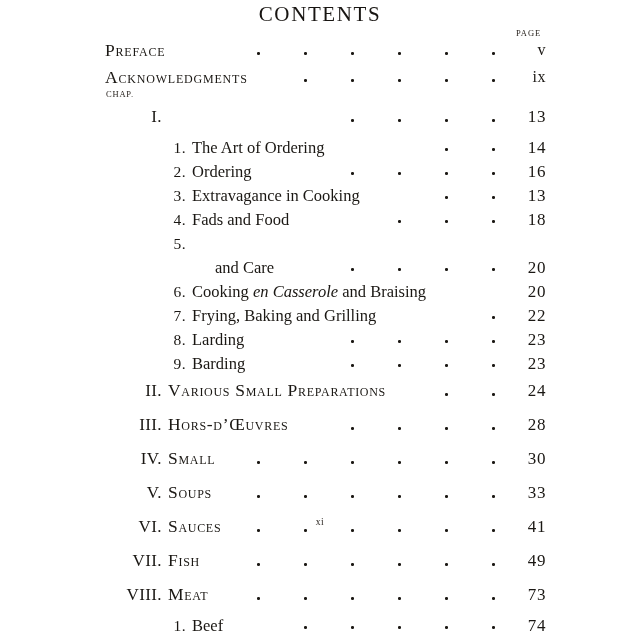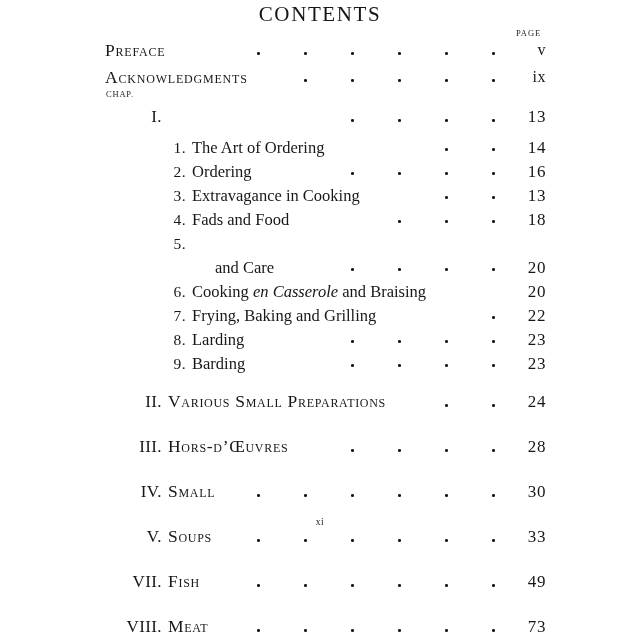--- a/index.html
+++ b/index.html
@@ -66,21 +66,21 @@
     width: 640px;
   }
   .row {
     position: relative;
     height: 24px;
     width: 640px;
   }
   .row.chap     { height: 31px; }
   .row.frontm   { height: 27px; }
   .row.gap-top  { margin-top: 12px; }
-  .row.gap-sm   { margin-top: 14px; }
+  .row.gap-sm   { margin-top: 3px; }
 
   .num {
     position: absolute;
     left: 90px;
     width: 72px;
     text-align: right;
     font-size: 17px;
     top: 1px;
     letter-spacing: 0.4px;
   }
@@ -339,20 +339,33 @@
           <span style="left: 492px;"></span>
           <span style="left: 445px;"></span>
           <span style="left: 398px;"></span>
           <span style="left: 351px;"></span>
           <span style="left: 304px;"></span>
           <span style="left: 257px;"></span>
         </div>
         <div class="pg">33</div>
       </div>
       <div class="row chap gap-sm">
+        <div class="num">VI.</div>
+        <div class="label sc">Sauces</div>
+        <div class="dots">
+          <span style="left: 492px;"></span>
+          <span style="left: 445px;"></span>
+          <span style="left: 398px;"></span>
+          <span style="left: 351px;"></span>
+          <span style="left: 304px;"></span>
+          <span style="left: 257px;"></span>
+        </div>
+        <div class="pg">41</div>
+      </div>
+      <div class="row chap gap-sm">
         <div class="num">VII.</div>
         <div class="label sc">Fish</div>
         <div class="dots">
           <span style="left: 492px;"></span>
           <span style="left: 445px;"></span>
           <span style="left: 398px;"></span>
           <span style="left: 351px;"></span>
           <span style="left: 304px;"></span>
           <span style="left: 257px;"></span>
         </div>

